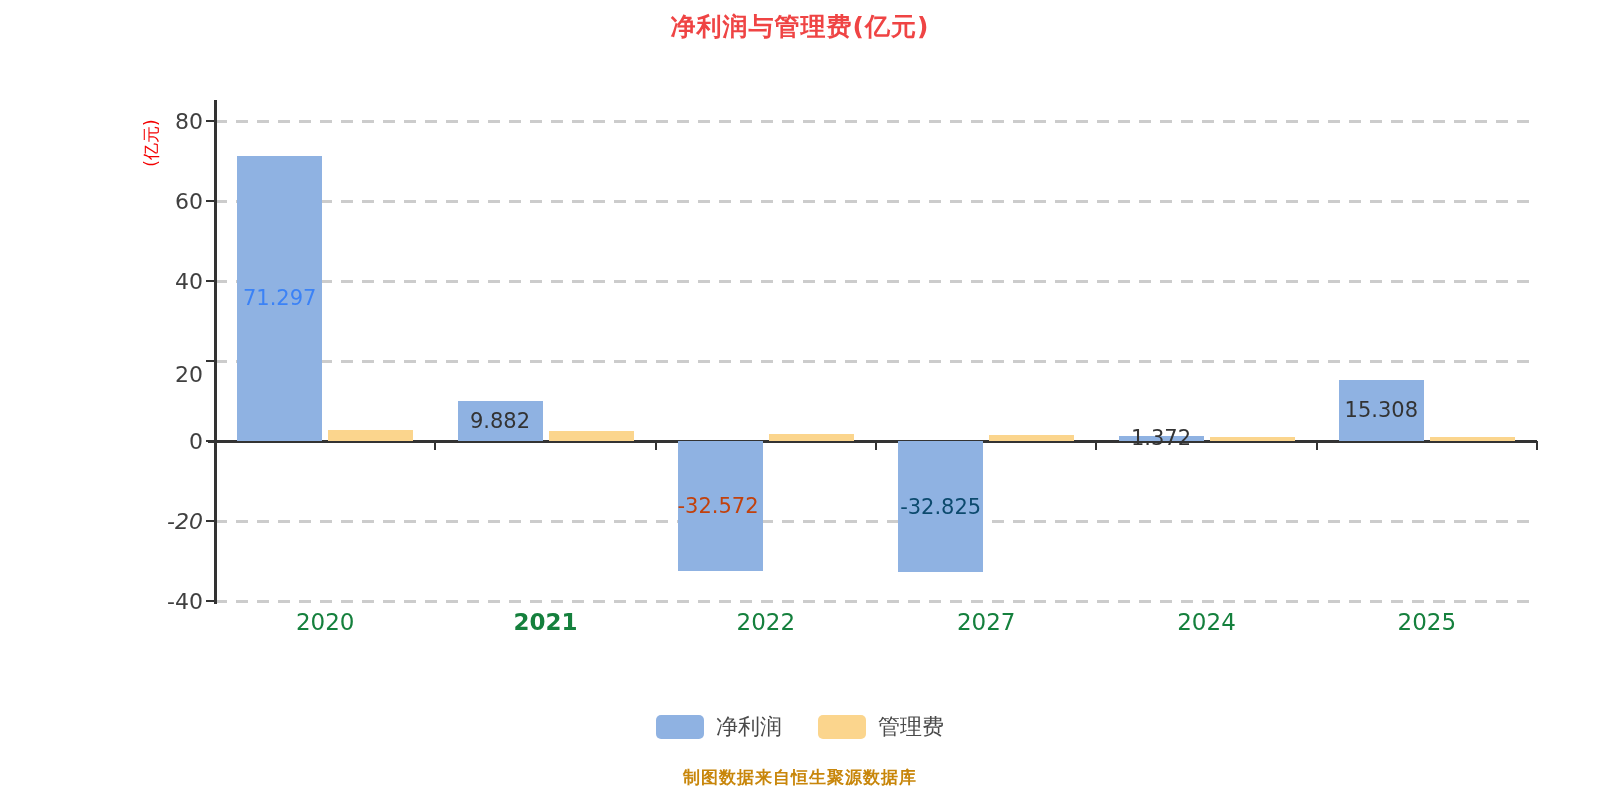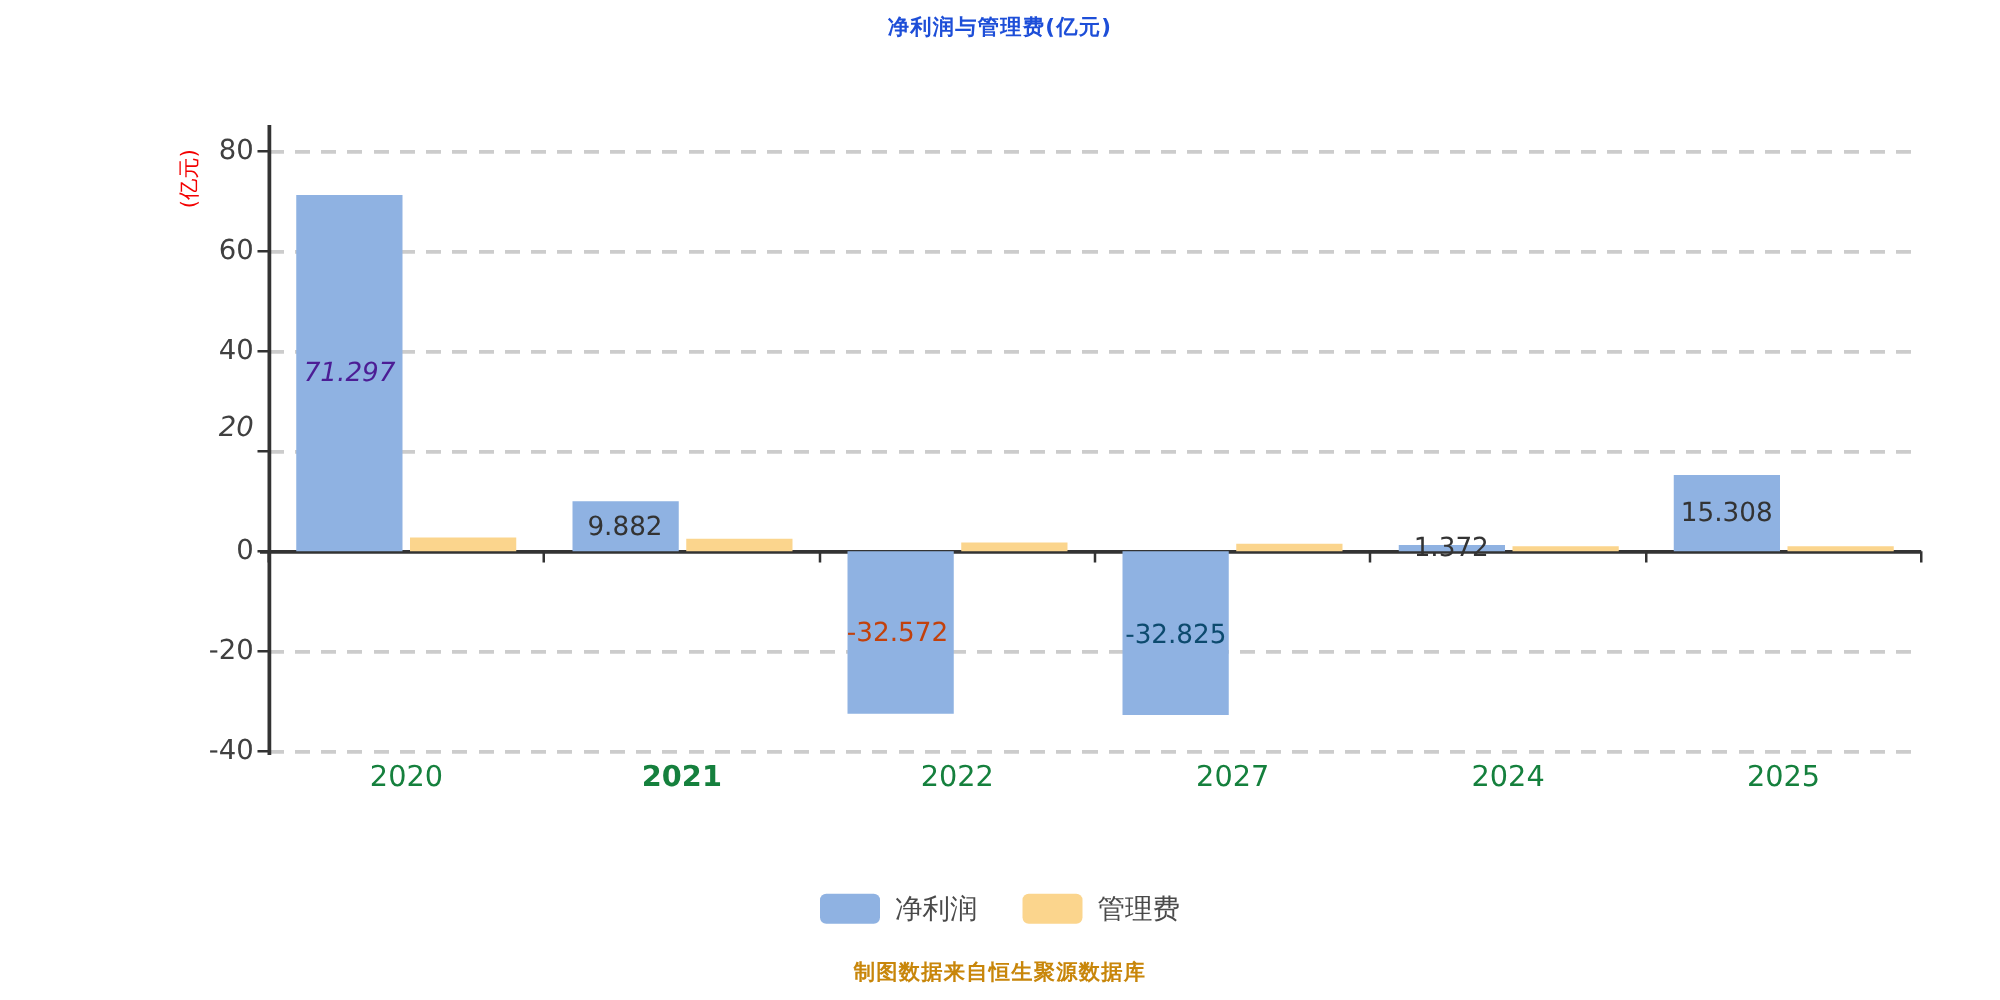--- a/index.html
+++ b/index.html
@@ -2,21 +2,21 @@
 <html><head>
 <meta charset="utf-8">
 <style>
   html,body{margin:0;padding:0;}
   body{
     width:1600px;height:800px;position:relative;background:#ffffff;
     font-family:"DejaVu Sans","Liberation Sans",sans-serif;overflow:hidden;
   }
   .chart-title{
     position:absolute;left:0;right:0;top:10px;text-align:center;
-    font-size:17px;font-weight:bold;color:#1d4ed8;letter-spacing:1px;
+    font-size:25px;font-weight:bold;color:#ef4444;letter-spacing:1px;
   }
   .y-axis-name{
     position:absolute;left:96px;top:132px;width:110px;height:22px;
     color:#f30000;font-size:17px;text-align:center;
     transform:rotate(-90deg);transform-origin:center center;white-space:nowrap;
   }
   .plot{position:absolute;left:0;top:0;width:1600px;height:566px;}
   .gridline{
     position:absolute;height:3px;
     background:repeating-linear-gradient(90deg,#cccccc 0 12px,transparent 12px 21px);
@@ -62,46 +62,46 @@
     <div class="tick-y" style="left: 206px; top: 120px;"></div>
     <div class="y-tick-label" style="left: 133px; top: 121px;">80</div>
     <div class="gridline" style="left: 215px; top: 200px; width: 1322px;"></div>
     <div class="tick-y" style="left: 206px; top: 200px;"></div>
     <div class="y-tick-label" style="left: 133px; top: 201px;">60</div>
     <div class="gridline" style="left: 215px; top: 280px; width: 1322px;"></div>
     <div class="tick-y" style="left: 206px; top: 280px;"></div>
     <div class="y-tick-label" style="left: 133px; top: 281px;">40</div>
     <div class="gridline" style="left: 215px; top: 360px; width: 1322px;"></div>
     <div class="tick-y" style="left: 206px; top: 360px;"></div>
-    <div class="y-tick-label" style="left: 133px; top: 342px; font-style: italic;">20</div>
+    <div class="y-tick-label" style="left: 133px; top: 374px;">20</div>
     <div class="tick-y" style="left: 206px; top: 440px;"></div>
     <div class="y-tick-label" style="left: 133px; top: 441px;">0</div>
     <div class="gridline" style="left: 215px; top: 520px; width: 1322px;"></div>
     <div class="tick-y" style="left: 206px; top: 520px;"></div>
-    <div class="y-tick-label" style="left: 133px; top: 521px;">-20</div>
+    <div class="y-tick-label" style="left: 133px; top: 521px; font-style: italic;">-20</div>
     <div class="gridline" style="left: 215px; top: 600px; width: 1322px;"></div>
     <div class="tick-y" style="left: 206px; top: 600px;"></div>
     <div class="y-tick-label" style="left: 133px; top: 601px;">-40</div>
     <div class="axis-line-y" style="left: 214px; top: 100px; height: 504px;"></div>
     <div class="axis-line-x" style="left: 208px; top: 440px; width: 1329px;"></div>
     <div class="tick-x" style="left: 214px; top: 441px;"></div>
     <div class="tick-x" style="left: 434.333px; top: 441px;"></div>
     <div class="tick-x" style="left: 654.667px; top: 441px;"></div>
     <div class="tick-x" style="left: 875px; top: 441px;"></div>
     <div class="tick-x" style="left: 1095.33px; top: 441px;"></div>
     <div class="tick-x" style="left: 1315.67px; top: 441px;"></div>
     <div class="tick-x" style="left: 1536px; top: 441px;"></div>
     <div class="x-tick-label" style="left: 325.167px; top: 609px;">2020</div>
     <div class="x-tick-label" style="left: 545.5px; top: 609px; font-weight: bold;">2021</div>
     <div class="x-tick-label" style="left: 765.833px; top: 609px;">2022</div>
     <div class="x-tick-label" style="left: 986.167px; top: 609px;">2027</div>
     <div class="x-tick-label" style="left: 1206.5px; top: 609px;">2024</div>
     <div class="x-tick-label" style="left: 1426.83px; top: 609px;">2025</div>
     <div class="bar" style="left: 237.167px; top: 155.812px; width: 85px; height: 285.188px; background: rgb(143, 178, 226);"></div>
-    <div class="bar-label" style="left: 279.667px; top: 298.406px; color: #4c1d95; font-style: italic;">71.297</div>
+    <div class="bar-label" style="left: 279.667px; top: 298.406px; color: #3b82f6;">71.297</div>
     <div class="bar" style="left: 457.5px; top: 401.472px; width: 85px; height: 39.528px; background: rgb(143, 178, 226);"></div>
     <div class="bar-label" style="left: 500px; top: 421.236px; color: rgb(51, 51, 51);">9.882</div>
     <div class="bar" style="left: 677.833px; top: 441px; width: 85px; height: 130.288px; background: rgb(143, 178, 226);"></div>
     <div class="bar-label" style="left: 718px; top: 506.144px; color: #c2410c;">-32.572</div>
     <div class="bar" style="left: 898.167px; top: 441px; width: 85px; height: 131.3px; background: rgb(143, 178, 226);"></div>
     <div class="bar-label" style="left: 940.667px; top: 506.65px; color: #0c4a6e;">-32.825</div>
     <div class="bar" style="left: 1118.5px; top: 435.512px; width: 85px; height: 5.488px; background: rgb(143, 178, 226);"></div>
     <div class="bar-label" style="left: 1161px; top: 438.256px; color: rgb(51, 51, 51);">1.372</div>
     <div class="bar" style="left: 1338.83px; top: 379.768px; width: 85px; height: 61.232px; background: rgb(143, 178, 226);"></div>
     <div class="bar-label" style="left: 1381.33px; top: 410.384px; color: rgb(51, 51, 51);">15.308</div>

